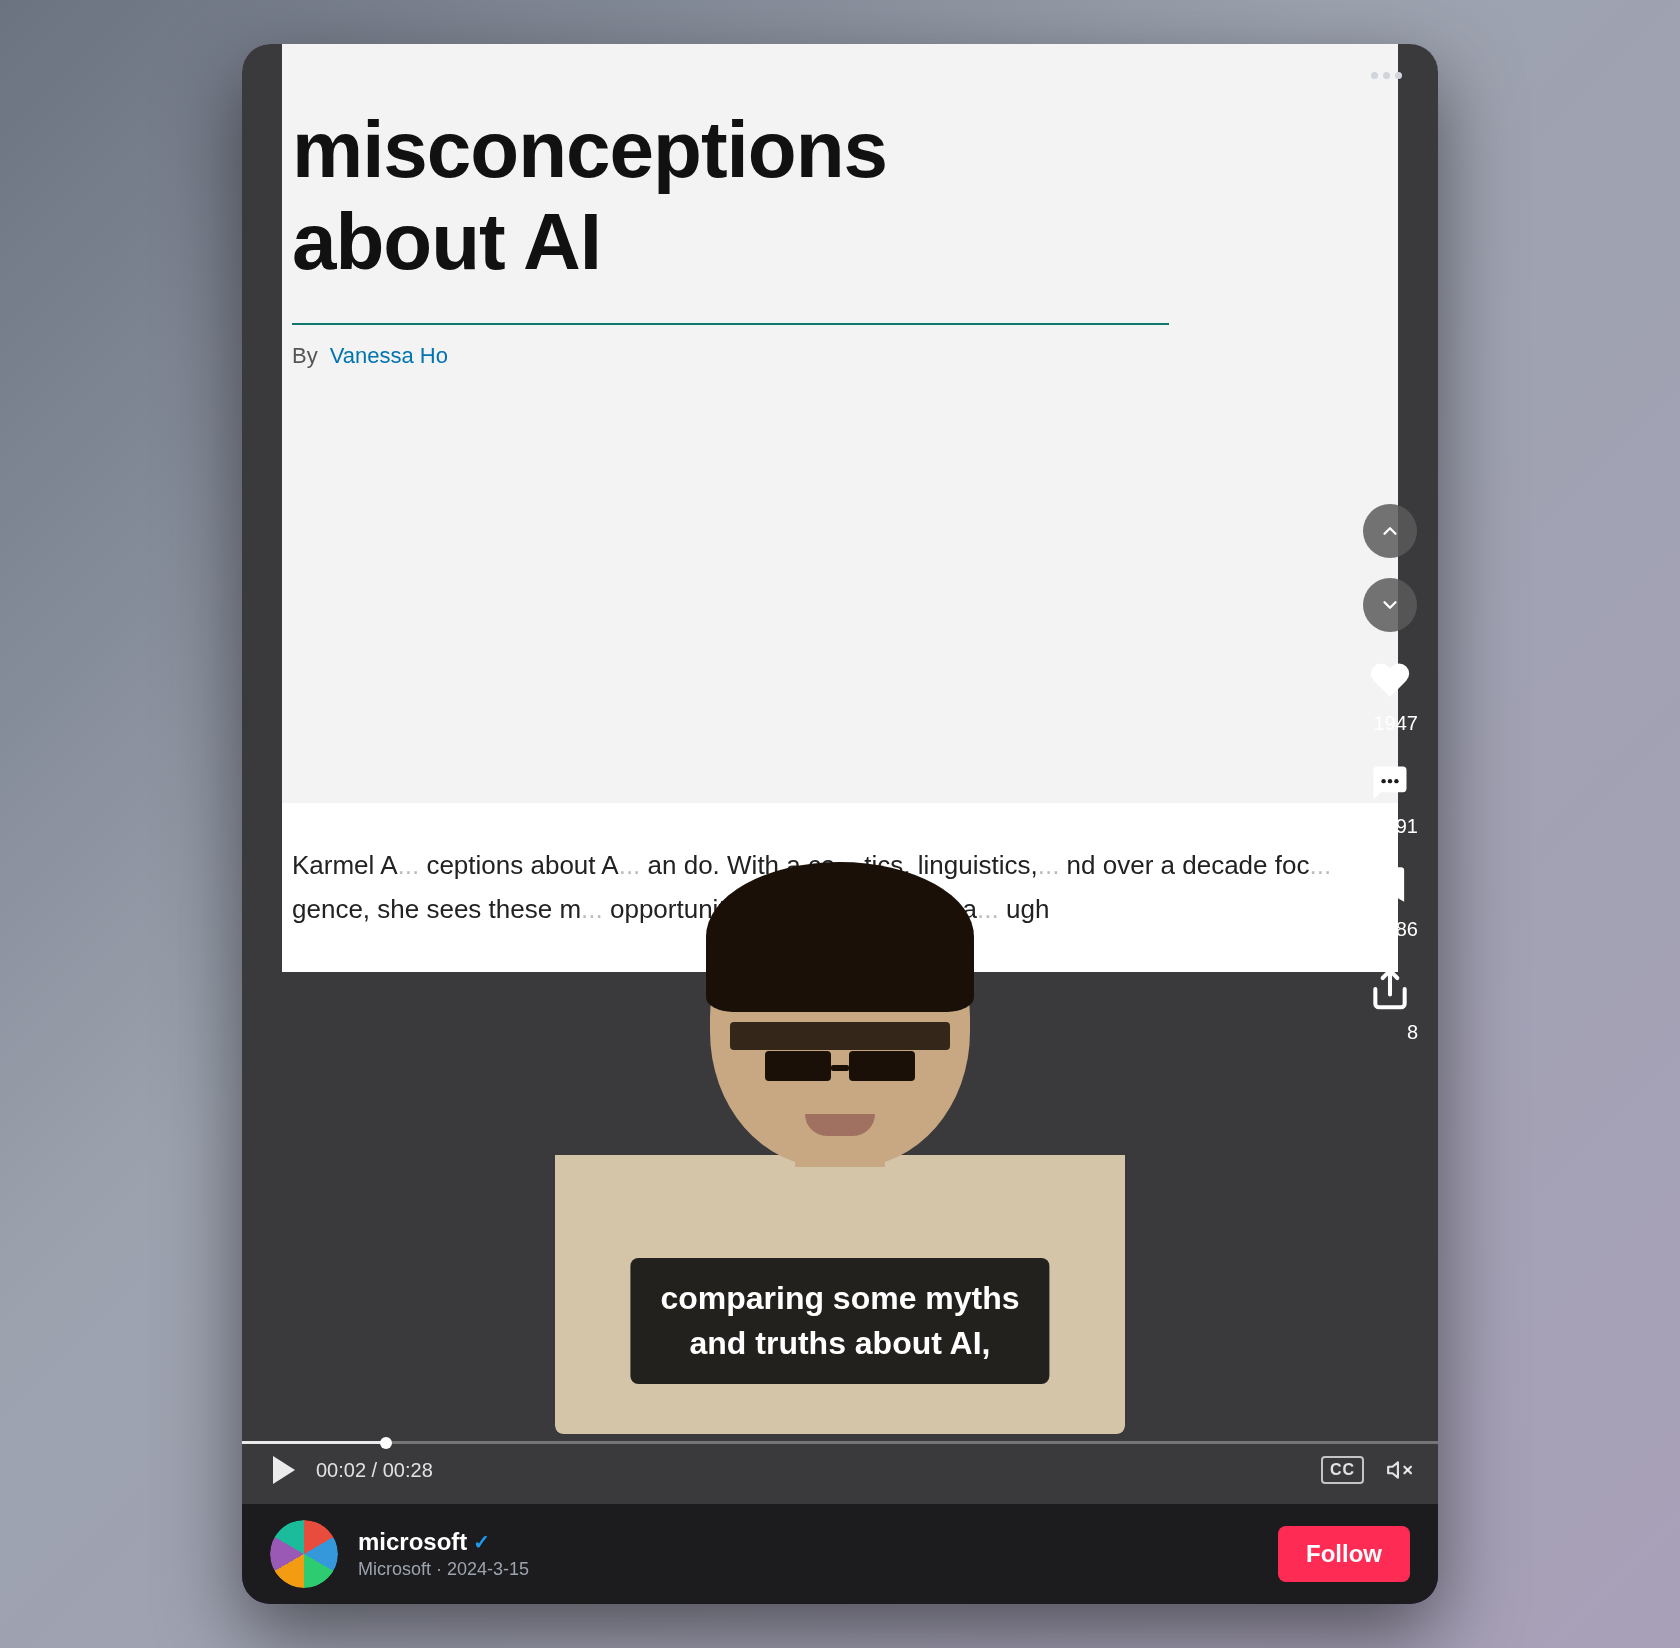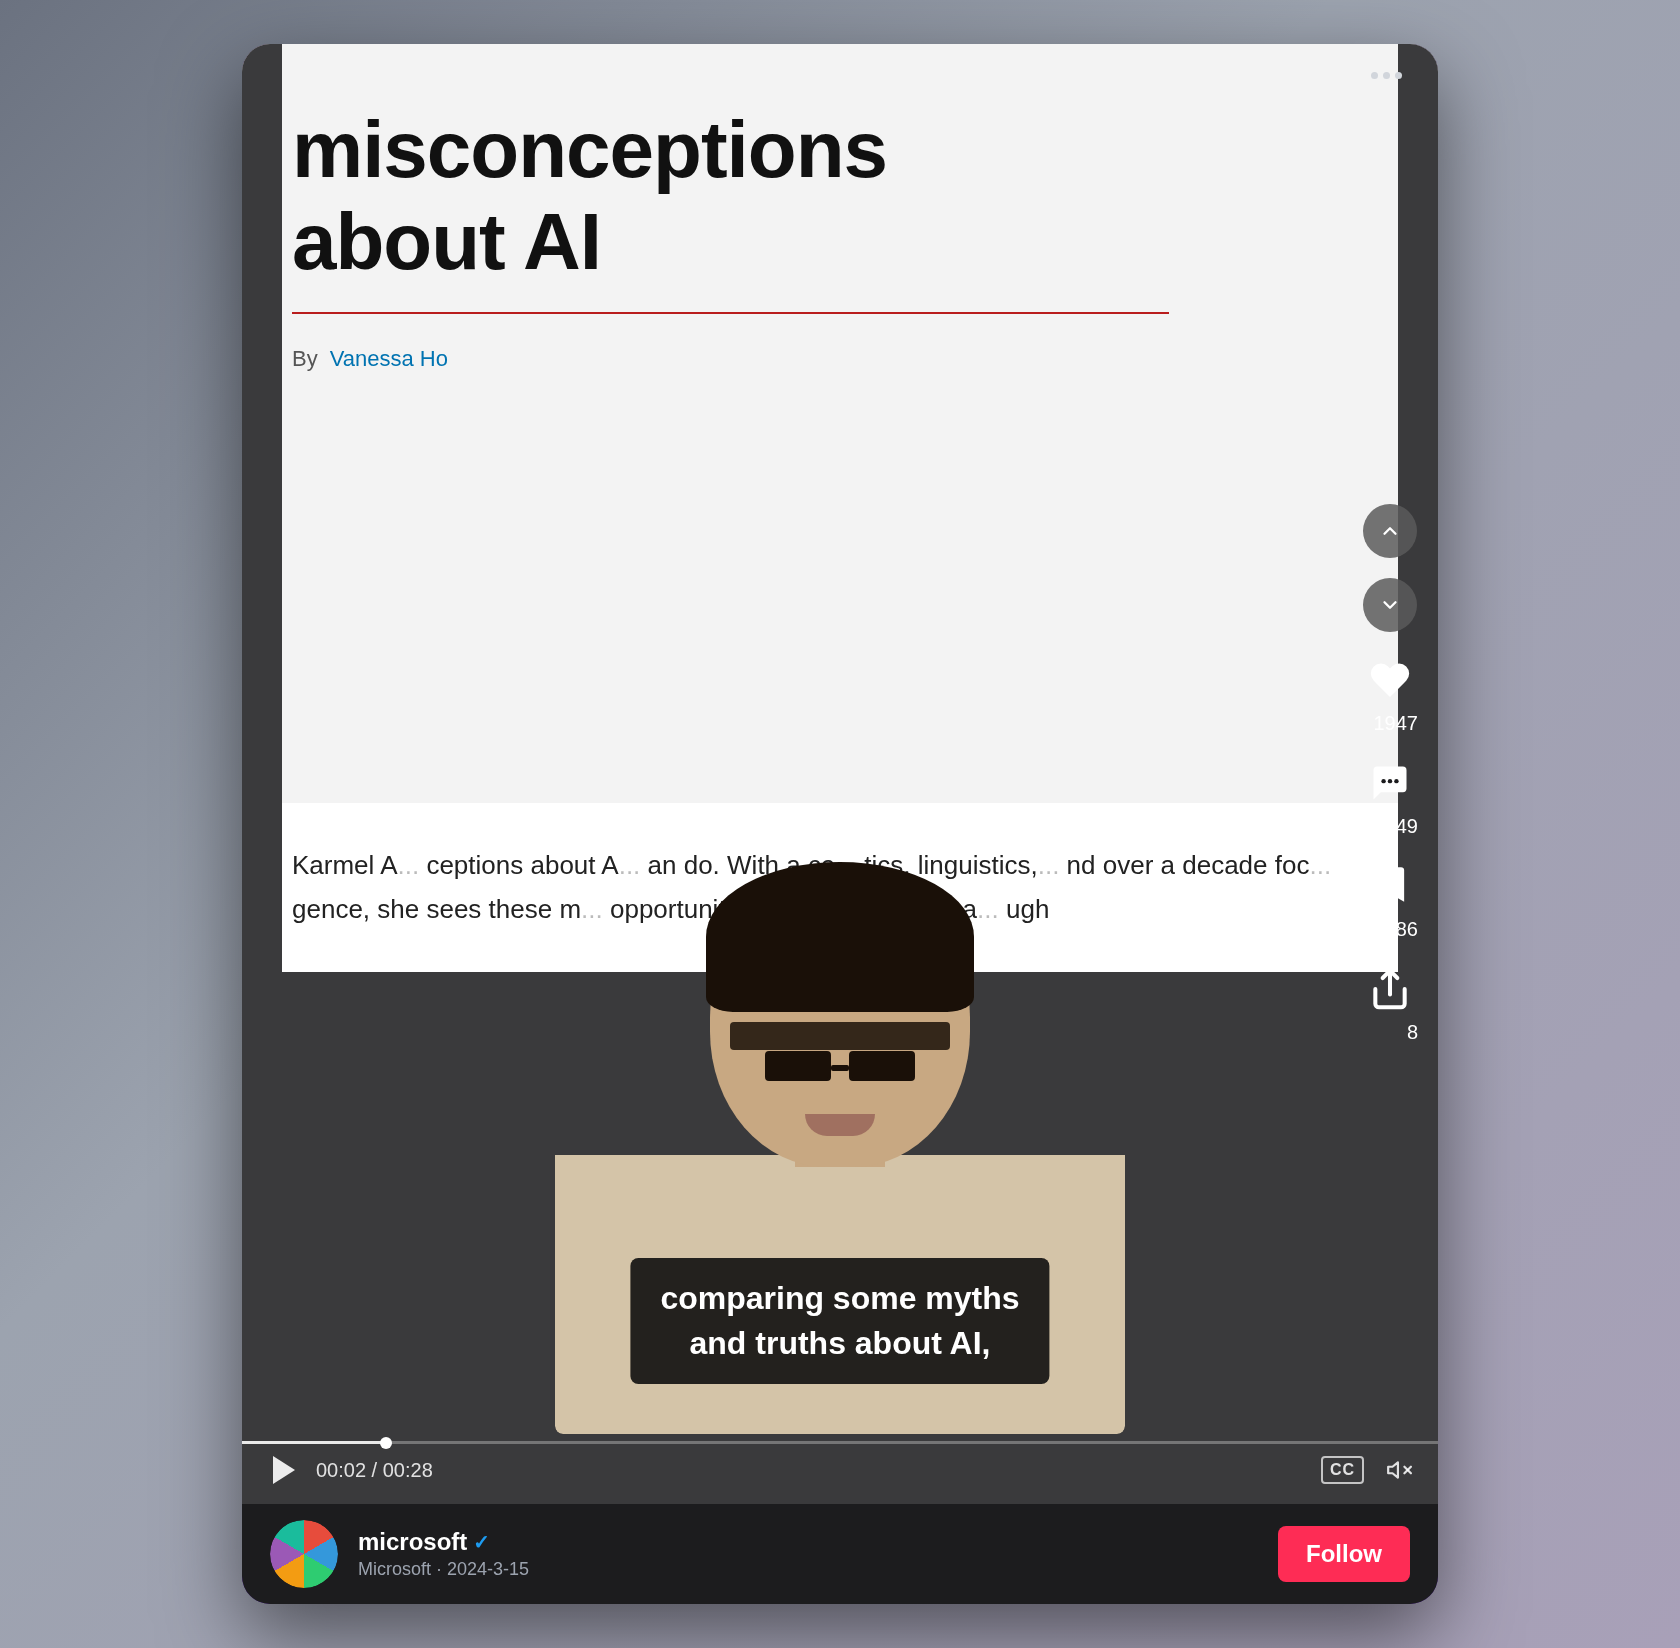--- a/index.html
+++ b/index.html
@@ -65,28 +65,28 @@
 
     .article-title {
       font-size: 80px;
       font-weight: 700;
       color: #111;
       line-height: 1.15;
       letter-spacing: -1px;
     }
 
     .article-byline {
-      margin-top: 24px;
+      margin-top: 35px;
       display: flex;
       align-items: center;
       gap: 12px;
       font-size: 22px;
       color: #444;
-      border-top: 2px solid #b91c1c;
-      padding-top: 32px;
+      border-top: 2px solid #0f766e;
+      padding-top: 18px;
       width: 80%;
     }
 
     .article-byline .by {
       color: #555;
       font-size: 22px;
     }
     .article-byline .author {
       color: #0073b1;
       font-size: 22px;
@@ -472,21 +472,21 @@
 
       <div class="action-item">
         <div class="action-icon-circle">
           <svg width="44" height="44" viewBox="0 0 24 24" fill="white" stroke="white" stroke-width="0">
             <path d="M21 15a2 2 0 0 1-2 2H7l-4 4V5a2 2 0 0 1 2-2h14a2 2 0 0 1 2 2z"></path>
             <circle cx="8.5" cy="11" r="1.2" fill="#1c1c1e"></circle>
             <circle cx="12" cy="11" r="1.2" fill="#1c1c1e"></circle>
             <circle cx="15.5" cy="11" r="1.2" fill="#1c1c1e"></circle>
           </svg>
         </div>
-        <span class="action-count">49</span>
+        <span class="action-count">91</span>
       </div>
 
       <div class="action-item">
         <div class="action-icon-circle">
           <svg width="40" height="44" viewBox="0 0 24 28" fill="white" stroke="white" stroke-width="0">
             <path d="M5 2h14a2 2 0 0 1 2 2v20l-9-5-9 5V4a2 2 0 0 1 2-2z"></path>
           </svg>
         </div>
         <span class="action-count">386</span>
       </div>

